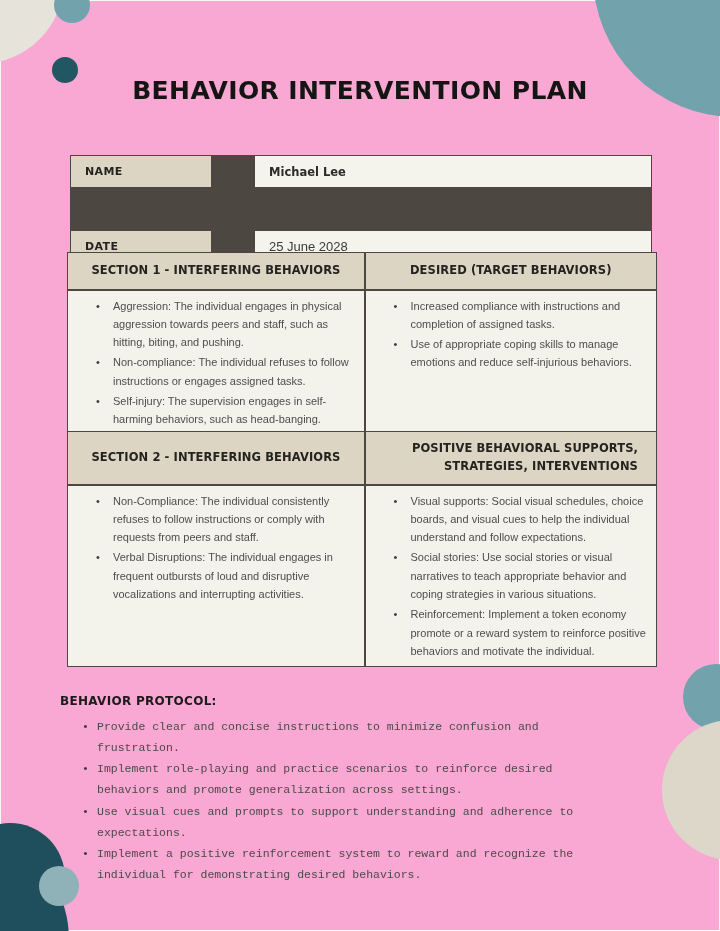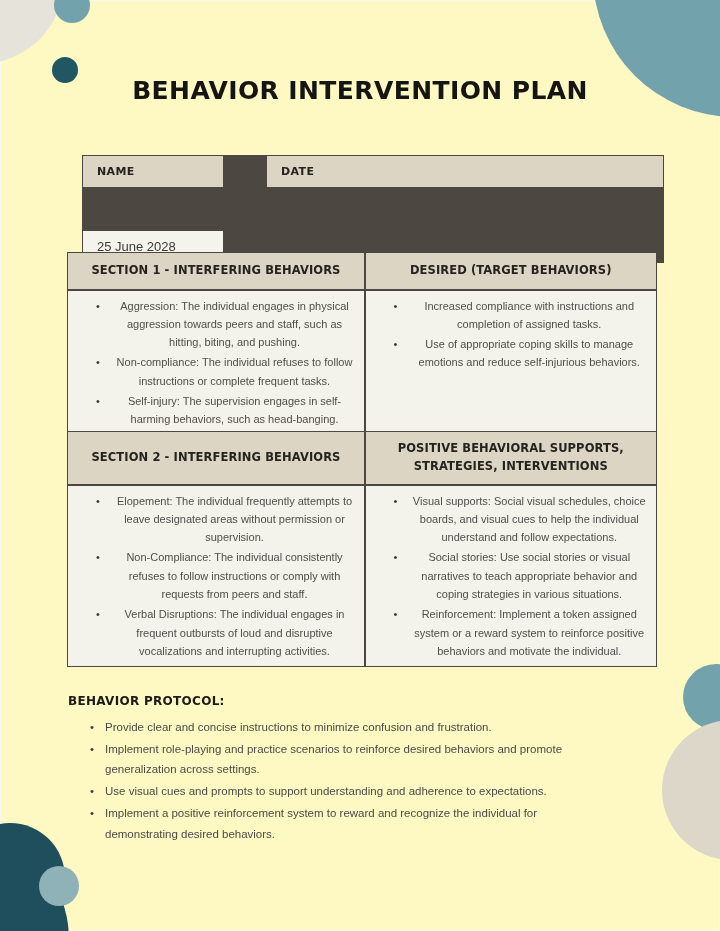--- a/index.html
+++ b/index.html
@@ -1,19 +1,19 @@
 <!DOCTYPE html>
 <html><head>
 <meta charset="utf-8">
 <style>
   html,body{margin:0;padding:0;background:#e8e8e4;}
   .page{
     position:relative;
     width:720px;height:931px;
-    background:#fef9c3;
+    background:#f9a8d4;
     overflow:hidden;
     font-family:"Liberation Sans", sans-serif;
     box-shadow:inset 0 0 0 1px #f7f7f3;
   }
   
   .circle{position:absolute;border-radius:50%;}
   .c-tl-beige{left:-104px;top:-104px;width:168px;height:168px;background:#e6e3da;}
   .c-tl-teal{left:54px;top:-13px;width:36px;height:36px;background:#72a3ad;}
   .c-tl-dot{left:52px;top:57px;width:26px;height:26px;background:#215763;}
   .c-tr-teal{left:593px;top:-167px;width:284px;height:284px;background:#72a3ad;}
@@ -26,64 +26,64 @@
   .content{position:absolute;inset:0;z-index:2;}
   .title{
     position:absolute;left:0;top:76px;width:720px;
     text-align:center;margin:0;
     font-family:"DejaVu Sans", sans-serif;
     font-size:25px;font-weight:800;letter-spacing:.4px;
     color:#151513;
   }
   
   .info-table{
-    position:absolute;left:82px;top:155px;width:580px;
+    position:absolute;left:70px;top:155px;width:580px;
     display:grid;grid-template-columns:140px 1fr;grid-auto-rows:31px;
     border:1.5px solid #4c4841;background:#4c4841;grid-gap:1.5px;gap:44px;
   }
   .info-table .cell{display:flex;align-items:center;padding:0 14px;}
   .cell-label{
     background:#ddd5c4;
     font-family:"DejaVu Sans", sans-serif;
     font-weight:700;font-size:11px;letter-spacing:.4px;color:#24231f;
   }
   .cell-value{background:#f4f3ec;font-size:13px;color:#3b3a37;}
   .cell-value.name{font-family:"DejaVu Sans", sans-serif;font-weight:700;font-size:11.5px;color:#2c2b28;}
   
   .btable{
     position:absolute;left:67px;top:252px;width:588px;
     display:grid;grid-template-columns:296px 1fr;
     grid-template-rows:36px 140px 52px 180px;
     border:1.5px solid #4c4841;background:#4c4841;grid-gap:1.5px;
   }
   .btable .hcell{
     background:#ddd5c4;
-    display:flex;align-items:center;justify-content:center;text-align:center;
+    display:flex;align-items:center;justify-content:center;text-align:right;
     font-family:"DejaVu Sans", sans-serif;
     font-weight:700;font-size:11.5px;line-height:1.55;letter-spacing:.1px;
-    color:#24231f;padding:0 12px;
+    color:#24231f;padding:0 18px;
   }
   .btable .bcell{background:#f3f2eb;overflow:hidden;}
   ul.cell-list{
     margin:6px 0 0;padding:0 8px 0 28px;list-style:none;
     font-size:11px;line-height:18.3px;color:#4f4e4b;
   }
-  ul.cell-list li{position:relative;padding-left:17px;margin-bottom:2px;text-align:center;}
+  ul.cell-list li{position:relative;padding-left:17px;margin-bottom:2px;}
   ul.cell-list li::before{
     content:"•";position:absolute;left:0;top:0;color:#3c3b38;
   }
   
-  .protocol{position:absolute;left:68px;top:694px;width:572px;}
+  .protocol{position:absolute;left:60px;top:694px;width:572px;}
   .protocol-heading{
     margin:0;font-family:"DejaVu Sans", sans-serif;
     font-size:12px;font-weight:700;letter-spacing:.3px;color:#1c1b19;
   }
   ul.protocol-list{
     margin:9px 0 0;padding:0 0 0 22px;list-style:none;
-    width:520px;font-size:11.5px;line-height:20.7px;color:#4b4a47;
+    width:520px;font-size:11.5px;line-height:20.7px;color:#4b4a47;font-family:Liberation Mono, monospace;
   }
   ul.protocol-list li{position:relative;padding-left:15px;margin-bottom:1px;}
   ul.protocol-list li::before{
     content:"•";position:absolute;left:0;top:0;color:#3c3b38;
   }
 </style>
 </head>
 <body>
 
 <div class="page">
@@ -97,57 +97,57 @@
   <div class="circle c-bl-dark1"></div>
   <div class="circle c-bl-dark2"></div>
   <div class="circle c-bl-light"></div>
 
   <div class="content">
 
     <h1 class="title">BEHAVIOR INTERVENTION PLAN</h1>
 
     <div class="info-table">
       <div class="cell cell-label">NAME</div>
+      <div class="cell cell-value name">Michael Lee</div>
       <div class="cell cell-label">DATE</div>
       <div class="cell cell-value">25 June 2028</div>
     </div>
 
     <div class="btable">
       <div class="hcell">SECTION 1 - INTERFERING BEHAVIORS</div>
       <div class="hcell">DESIRED (TARGET BEHAVIORS)</div>
 
       <div class="bcell">
         <ul class="cell-list">
             <li>Aggression: The individual engages in physical aggression towards peers and staff, such as hitting, biting, and pushing.</li>
-            <li>Non-compliance: The individual refuses to follow instructions or complete frequent tasks.</li>
+            <li>Non-compliance: The individual refuses to follow instructions or engages assigned tasks.</li>
             <li>Self-injury: The supervision engages in self-harming behaviors, such as head-banging.</li>
           </ul>
       </div>
       <div class="bcell">
         <ul class="cell-list">
             <li>Increased compliance with instructions and completion of assigned tasks.</li>
             <li>Use of appropriate coping skills to manage emotions and reduce self-injurious behaviors.</li>
           </ul>
       </div>
 
       <div class="hcell">SECTION 2 - INTERFERING BEHAVIORS</div>
       <div class="hcell">POSITIVE BEHAVIORAL SUPPORTS, STRATEGIES, INTERVENTIONS</div>
 
       <div class="bcell">
         <ul class="cell-list">
-            <li>Elopement: The individual frequently attempts to leave designated areas without permission or supervision.</li>
             <li>Non-Compliance: The individual consistently refuses to follow instructions or comply with requests from peers and staff.</li>
             <li>Verbal Disruptions: The individual engages in frequent outbursts of loud and disruptive vocalizations and interrupting activities.</li>
           </ul>
       </div>
       <div class="bcell">
         <ul class="cell-list">
             <li>Visual supports: Social visual schedules, choice boards, and visual cues to help the individual understand and follow expectations.</li>
             <li>Social stories: Use social stories or visual narratives to teach appropriate behavior and coping strategies in various situations.</li>
-            <li>Reinforcement: Implement a token assigned system or a reward system to reinforce positive behaviors and motivate the individual.</li>
+            <li>Reinforcement: Implement a token economy promote or a reward system to reinforce positive behaviors and motivate the individual.</li>
           </ul>
       </div>
     </div>
 
     <div class="protocol">
       <h2 class="protocol-heading">BEHAVIOR PROTOCOL:</h2>
       <ul class="protocol-list">
           <li>Provide clear and concise instructions to minimize confusion and frustration.</li>
           <li>Implement role-playing and practice scenarios to reinforce desired behaviors and promote generalization across settings.</li>
           <li>Use visual cues and prompts to support understanding and adherence to expectations.</li>

